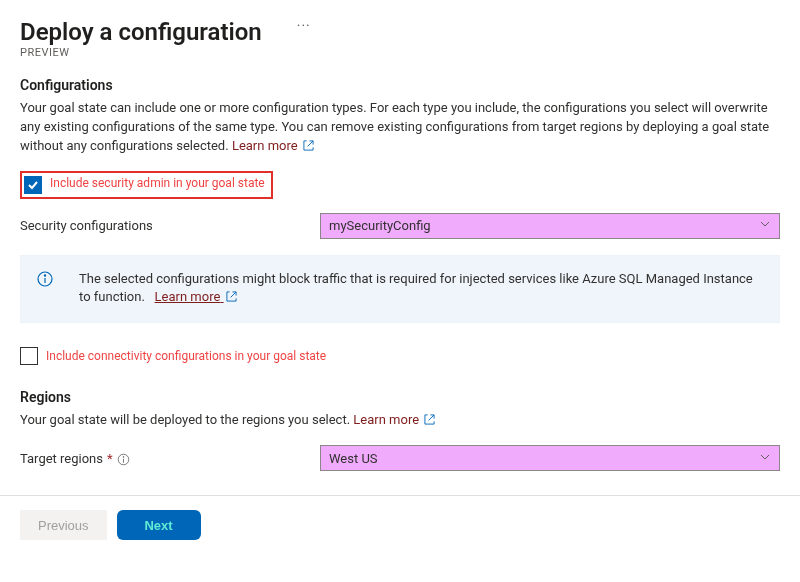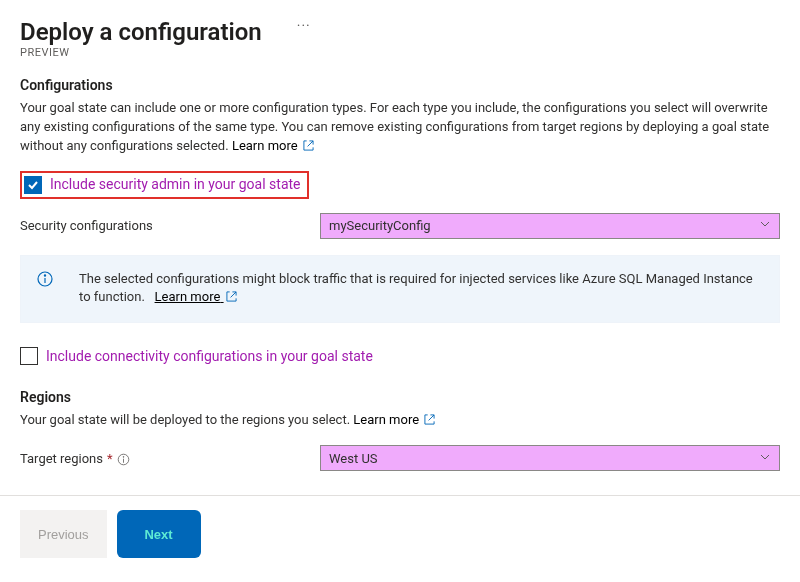--- a/index.html
+++ b/index.html
@@ -32,21 +32,21 @@
     font-weight: 600;
     color: #201f1e;
     margin-bottom: 6px;
   }
   p.description {
     font-size: 13px;
     color: #323130;
     line-height: 1.45;
     margin-bottom: 14px;
   }
-  a.link { color: #000000; text-decoration: none; }
+  a.link { color: #7f1d1d; text-decoration: none; }
   .ext-icon {
     display: inline-block;
     vertical-align: -1px;
     margin-left: 2px;
   }
   .ext-icon svg { width: 11px; height: 11px; }
   .highlight-box {
     border: 2px solid #e1302a;
     display: inline-flex;
     padding: 3px 6px 3px 2px;
@@ -55,21 +55,21 @@
   .checkbox {
     width: 18px; height: 18px;
     border: 1px solid #323130;
     display: flex; align-items: center; justify-content: center;
   }
   .checkbox.checked {
     background: #0067b8;
     border-color: #0067b8;
   }
   .checkbox.checked svg { width: 12px; height: 12px; }
-  .checkbox-label { font-size: 14px; color: #a21caf; }
+  .checkbox-label { font-size: 12px; color: #ef4444; }
 
   .field-row {
     display: flex;
     align-items: center;
     margin-bottom: 16px;
   }
   .field-label {
     width: 300px;
     font-size: 13px;
     color: #323130;
@@ -113,21 +113,21 @@
     margin: 24px -20px 0 -20px;
   }
   .footer {
     display: flex;
     gap: 10px;
     padding: 14px 20px 18px 20px;
     margin: 0 -20px;
   }
   .btn {
     min-width: 84px;
-    height: 48px;
+    height: 30px;
     font-size: 13px;
     border: none;
     cursor: pointer;
     padding: 0 18px;
   }
   .btn-secondary {
     background: #f3f2f1;
     color: #a19f9d;
   }
   .btn-primary {

